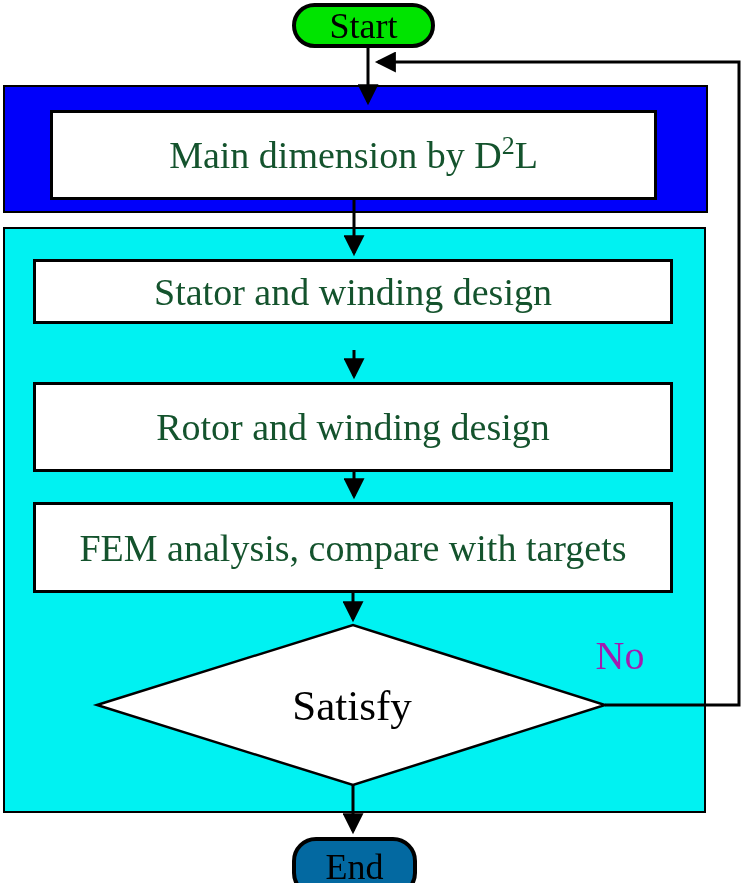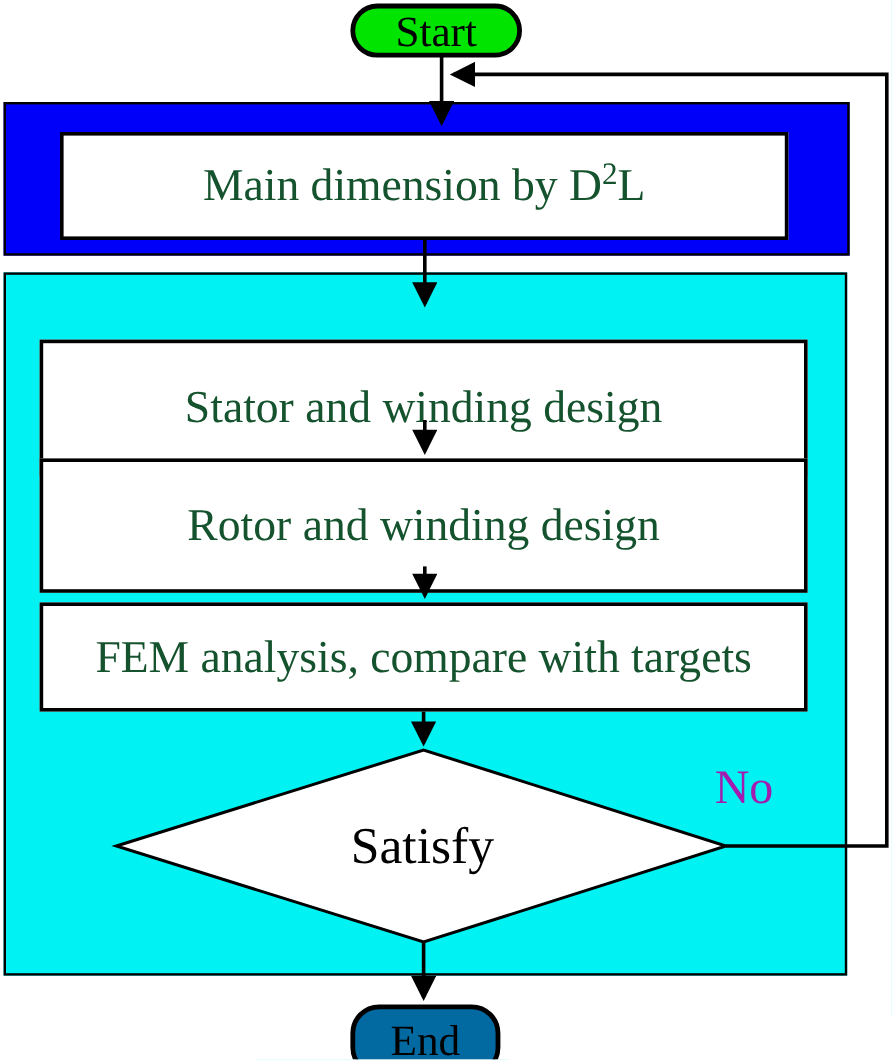--- a/index.html
+++ b/index.html
@@ -19,22 +19,22 @@
     left:3px;top:227px;width:703px;height:586px;
     background:#00f2f2;border:2px solid #000;z-index:1;
   }
   .node-box{
     background:#ffffff;border:3px solid #000;z-index:2;
     display:flex;align-items:center;justify-content:center;
     font-size:38px;color:#14532d;text-align:center;line-height:1;
     white-space:nowrap;
   }
   #main-box{left:50px;top:110px;width:607px;height:90px;}
-  #stator-box{left:33px;top:259px;width:640px;height:114px;margin-top:24px;}
-  #rotor-box{left:33px;top:382px;width:640px;height:112px;}
+  #stator-box{left:33px;top:259px;width:640px;height:65px;}
+  #rotor-box{left:33px;top:382px;width:640px;height:90px;}
   #fem-box{left:33px;top:502px;width:640px;height:91px;text-align:center;}
   #main-box sup{font-size:26px;line-height:0;vertical-align:super;}
   .pill{
     border:4px solid #000;border-radius:24px;z-index:3;
     display:flex;align-items:center;justify-content:center;
     font-size:36px;color:#000;line-height:1;
   }
   #start-pill{left:292px;top:3px;width:143px;height:45px;background:#00e400;}
   #end-pill{left:292px;top:837px;width:125px;height:60px;background:#0369a1;}
   .branch-label{

